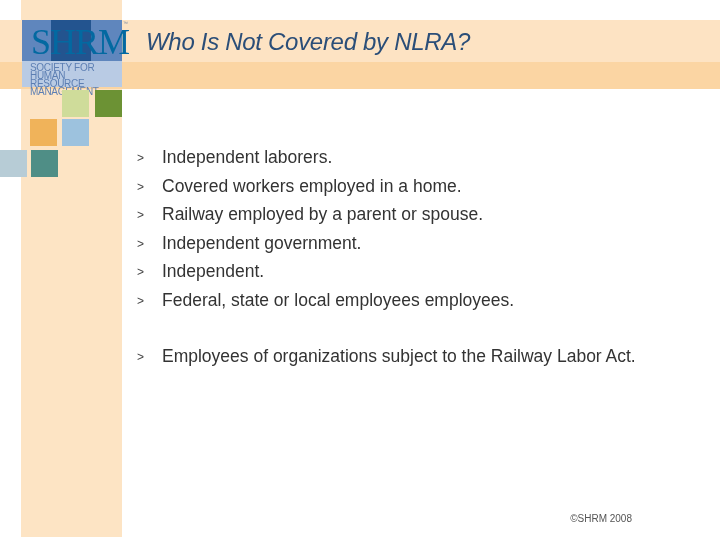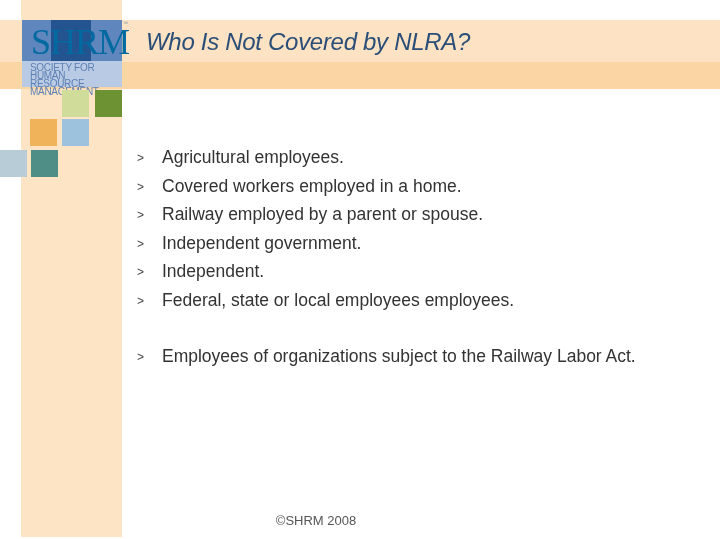--- a/index.html
+++ b/index.html
@@ -58,21 +58,21 @@
       position: relative; padding-left: 25px;
       font-size: 17.5px; line-height: 28.6px; color: #333333;
     }
     .bullet-marker {
       position: absolute; left: 0; top: 1px; font-size: 12px; color: #444444;
     }
     .bullet-text { display: block; line-height: 28.6px; }
     .bullet-text.wrap { line-height: 25px; padding-top: 2px; }
     .footer {
       position: absolute; left: 0; top: 513px; width: 632px;
-      text-align: center; font-size: 13px; color: #555555;
+      text-align: right; font-size: 10px; color: #555555;
     }
   </style>
 </head>
 <body>
 
 <div class="side-column"></div>
 <div class="title-band-top"></div>
 <div class="title-band-bottom"></div>
 
 <div class="logo">
@@ -91,21 +91,21 @@
 <div class="sq" style="left:62px;top:90px;background:#cfdc9a;"></div>
 <div class="sq" style="left:95px;top:90px;background:#6c9234;"></div>
 <div class="sq" style="left:30px;top:119px;background:#f0b35a;"></div>
 <div class="sq" style="left:62px;top:119px;background:#9dc2de;"></div>
 <div class="sq" style="left:0px;top:150px;background:#b7ccd6;"></div>
 <div class="sq" style="left:31px;top:150px;background:#4f8e86;"></div>
 
 <ul class="bullets">
   <li class="bullet">
     <span class="bullet-marker">&gt;</span>
-    <span class="bullet-text">Agricultural employees.</span>
+    <span class="bullet-text">Independent laborers.</span>
   </li>
   <li class="bullet">
     <span class="bullet-marker">&gt;</span>
     <span class="bullet-text">Covered workers employed in a home.</span>
   </li>
   <li class="bullet">
     <span class="bullet-marker">&gt;</span>
     <span class="bullet-text">Railway employed by a parent or spouse.</span>
   </li>
   <li class="bullet">

